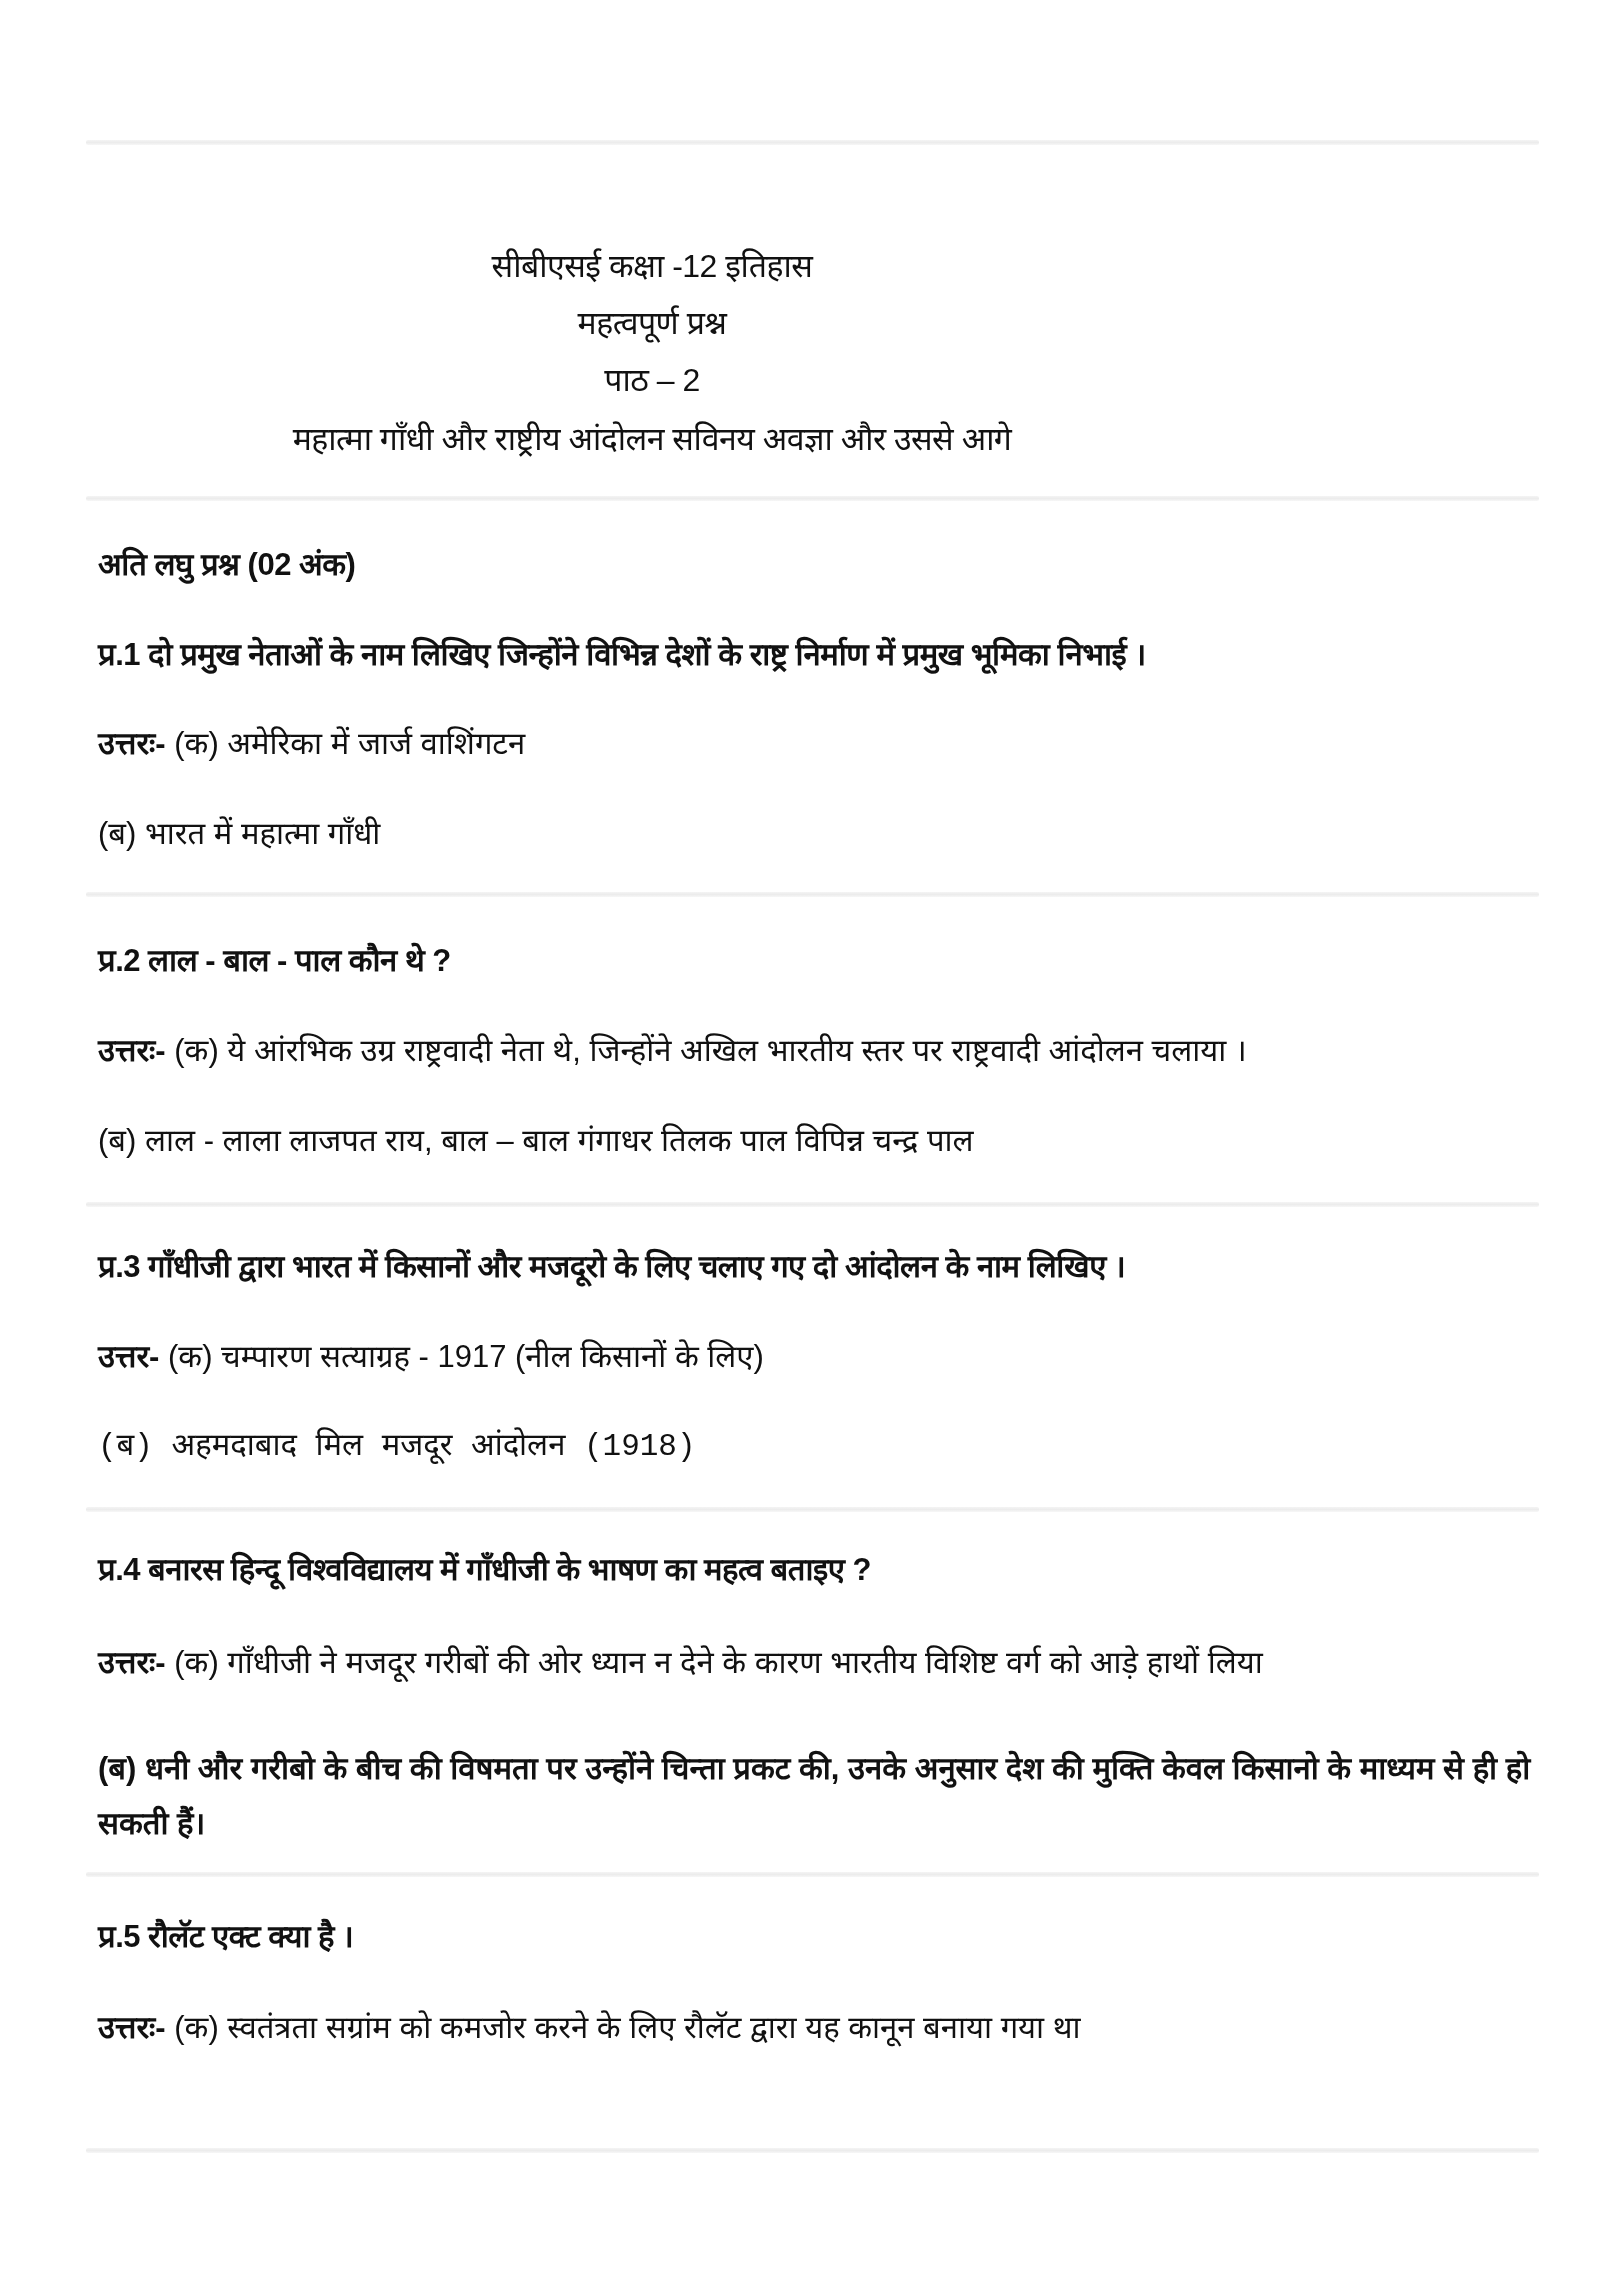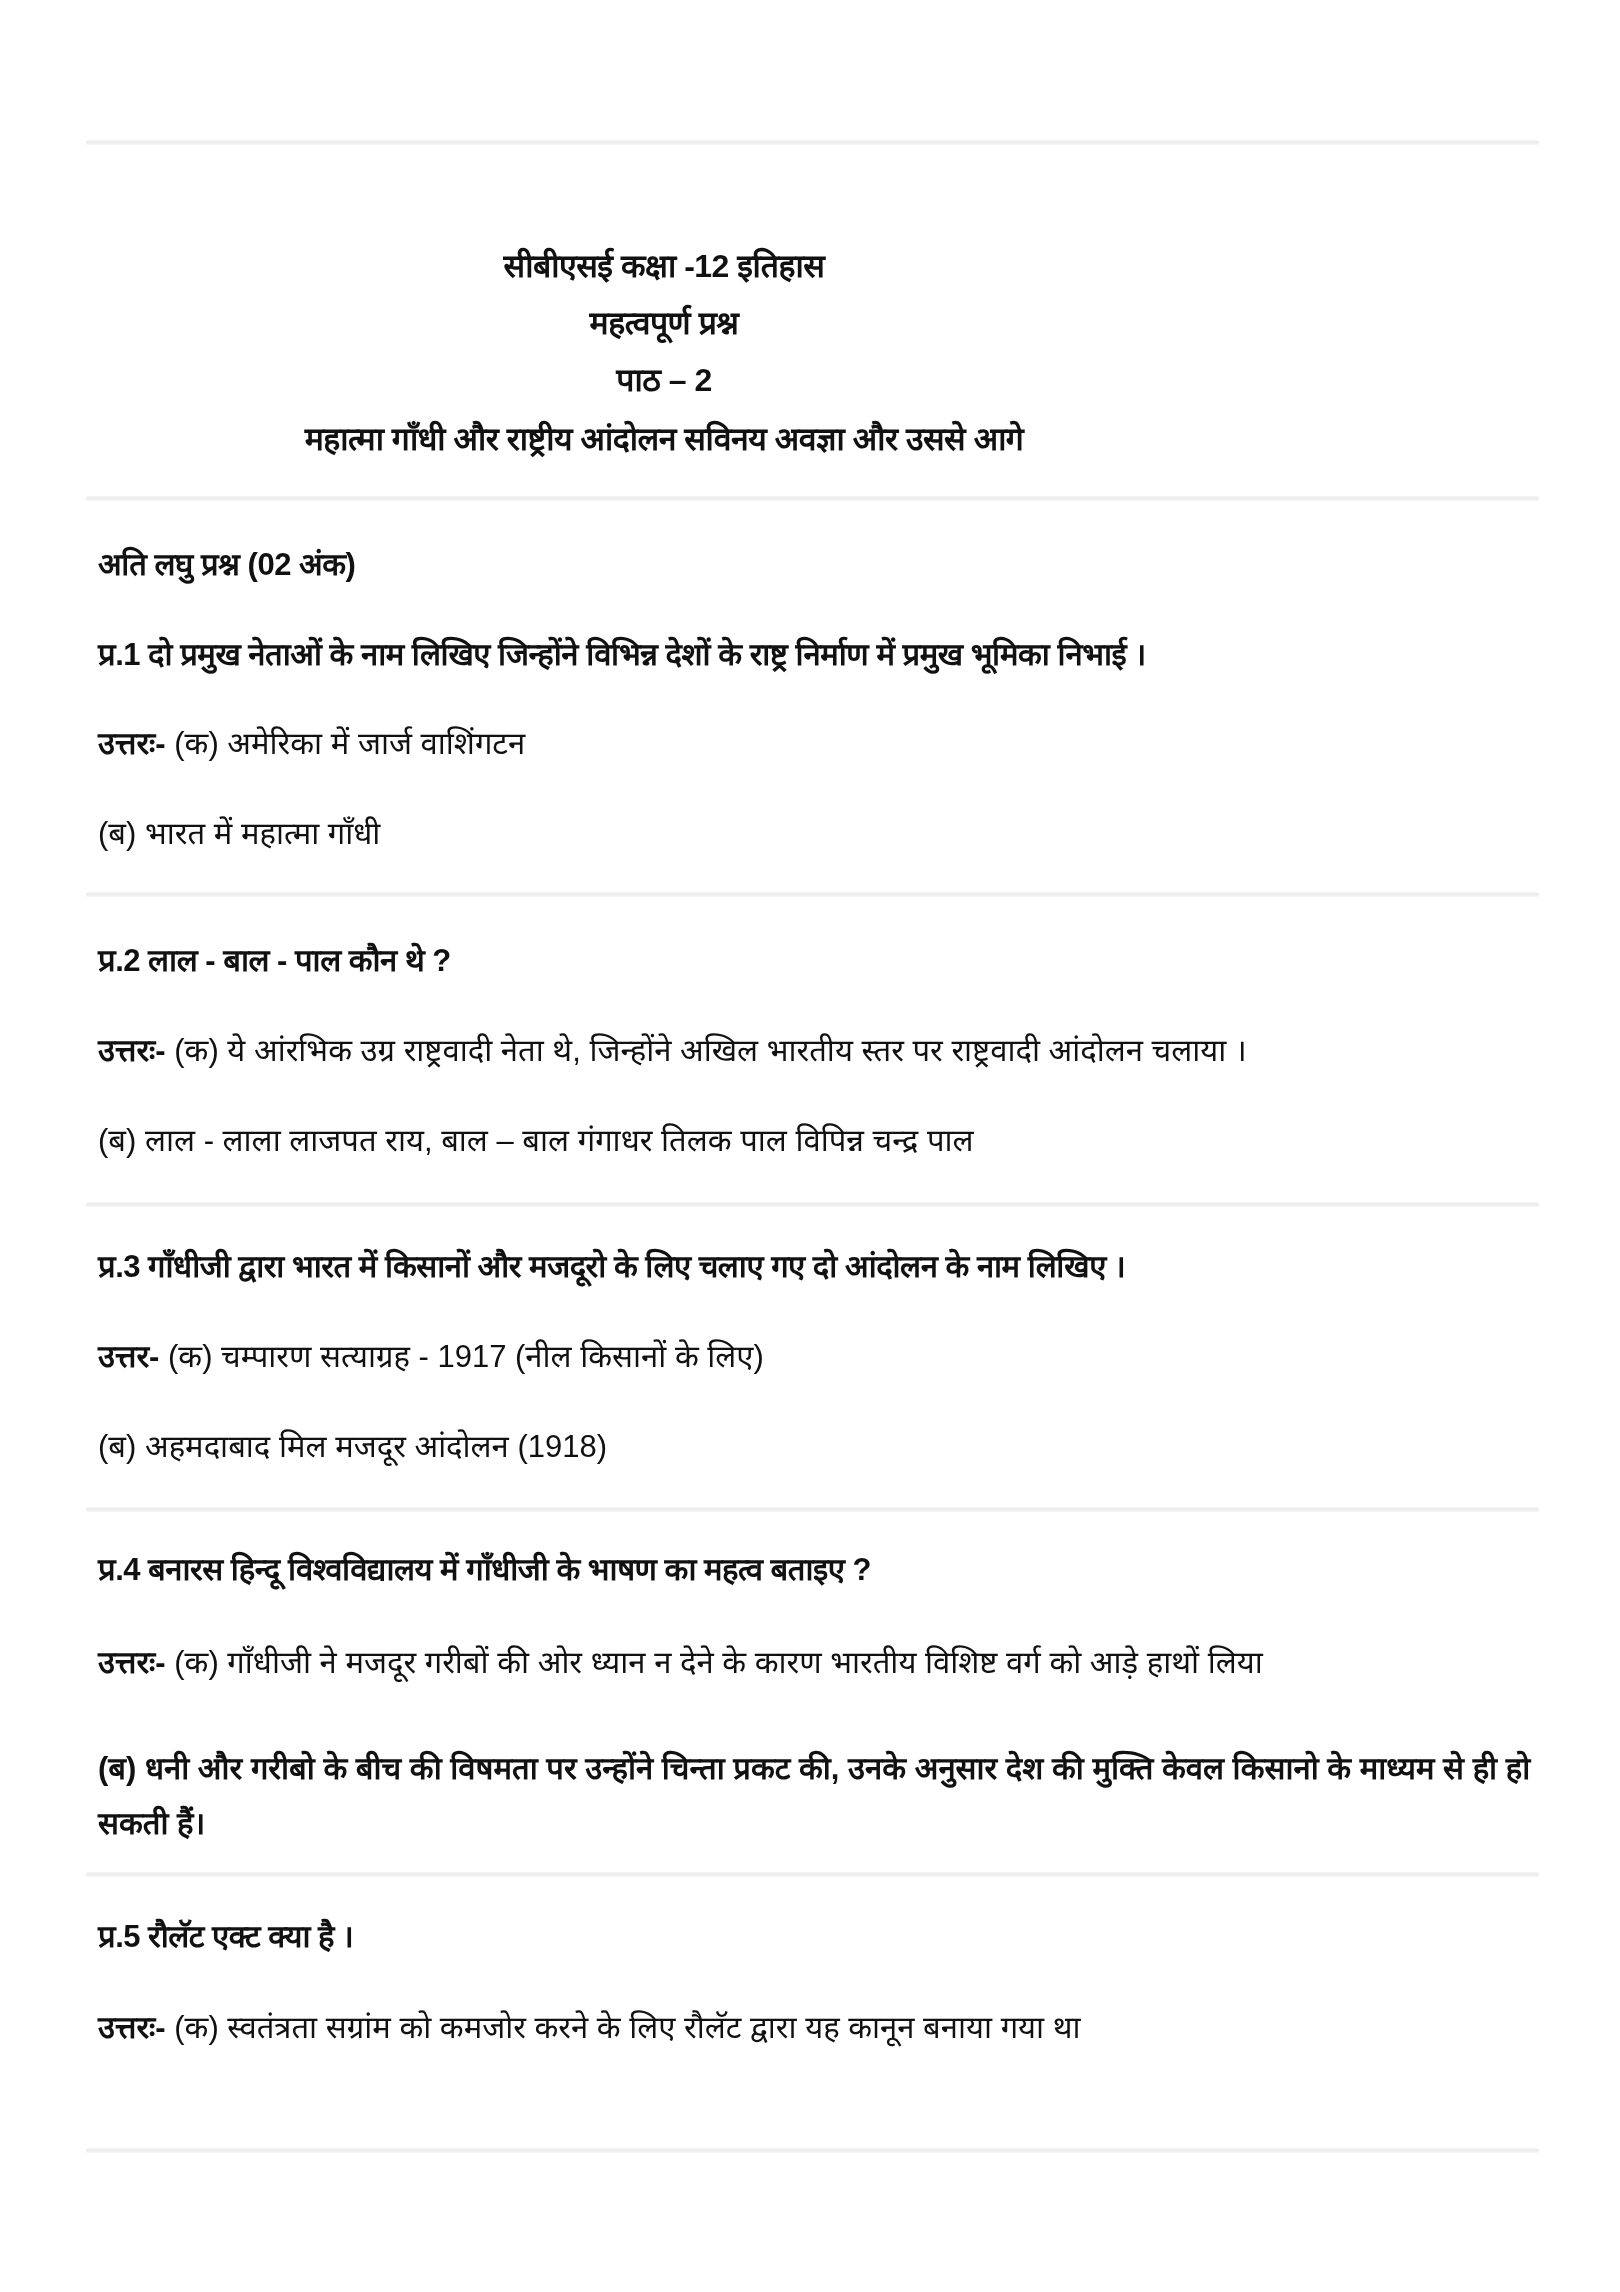--- a/index.html
+++ b/index.html
@@ -7,22 +7,22 @@
     width: 1620px; height: 2293px; position: relative; overflow: hidden;
     font-family: "Liberation Sans", "DejaVu Sans", sans-serif;
     color: #111111;
   }
   .divider {
     position: absolute; left: 86px; width: 1453px; height: 4.9px;
     background: linear-gradient(#f4f4f4, #ececec 50%, #f7f7f7);
     border-radius: 2px;
   }
   .title-line {
-    position: absolute; left: 12px; width: 1304px; text-align: center;
-    font-size: 32px; font-weight: bold; letter-spacing: -0.5px;
+    position: absolute; left: 0; width: 1304px; text-align: center;
+    font-size: 32px; font-weight: normal; letter-spacing: -0.5px;
   }
   .line {
     position: absolute; left: 84px; right: 78px;
     font-size: 31px; line-height: 55px; white-space: nowrap; margin-left: 14px;
   }
   .line.wrap { white-space: normal; }
   .q { font-weight: bold; letter-spacing: -0.5px; }
   .label { font-weight: bold; text-align: right; }
 </style>
 </head>
@@ -59,21 +59,21 @@
     <span class="label">उत्तरः-</span><span> (क) ये आंरभिक उग्र राष्ट्रवादी नेता थे, जिन्होंने अखिल भारतीय स्तर पर राष्ट्रवादी आंदोलन चलाया ।</span>
   </div>
   <div class="line" style="top:1113px;">(ब) लाल - लाला लाजपत राय, बाल – बाल गंगाधर तिलक पाल विपिन्न चन्द्र पाल</div>
 </div>
 
 <div>
   <div class="line q" style="top:1239px;">प्र.3 गाँधीजी द्वारा भारत में किसानों और मजदूरो के लिए चलाए गए दो आंदोलन के नाम लिखिए ।</div>
   <div class="line" style="top:1329px;">
     <span class="label">उत्तर-</span><span> (क) चम्पारण सत्याग्रह - 1917 (नील किसानों के लिए)</span>
   </div>
-  <div class="line" style="top:1419px;">(ब) अहमदाबाद मिल मजदूर आंदोलन (1918)</div>
+  <div class="line" style="top:1419px;font-family:Liberation Mono, monospace;">(ब) अहमदाबाद मिल मजदूर आंदोलन (1918)</div>
 </div>
 
 <div>
   <div class="line q" style="top:1542px;">प्र.4 बनारस हिन्दू विश्वविद्यालय में गाँधीजी के भाषण का महत्व बताइए ?</div>
   <div class="line" style="top:1635px;">
     <span class="label">उत्तरः-</span><span> (क) गाँधीजी ने मजदूर गरीबों की ओर ध्यान न देने के कारण भारतीय विशिष्ट वर्ग को आड़े हाथों लिया</span>
   </div>
   <div class="line wrap" style="top:1741px;font-weight:bold;">(ब) धनी और गरीबो के बीच की विषमता पर उन्होंने चिन्ता प्रकट की, उनके अनुसार देश की मुक्ति केवल किसानो के माध्यम से ही हो सकती हैं।</div>
 </div>
 

